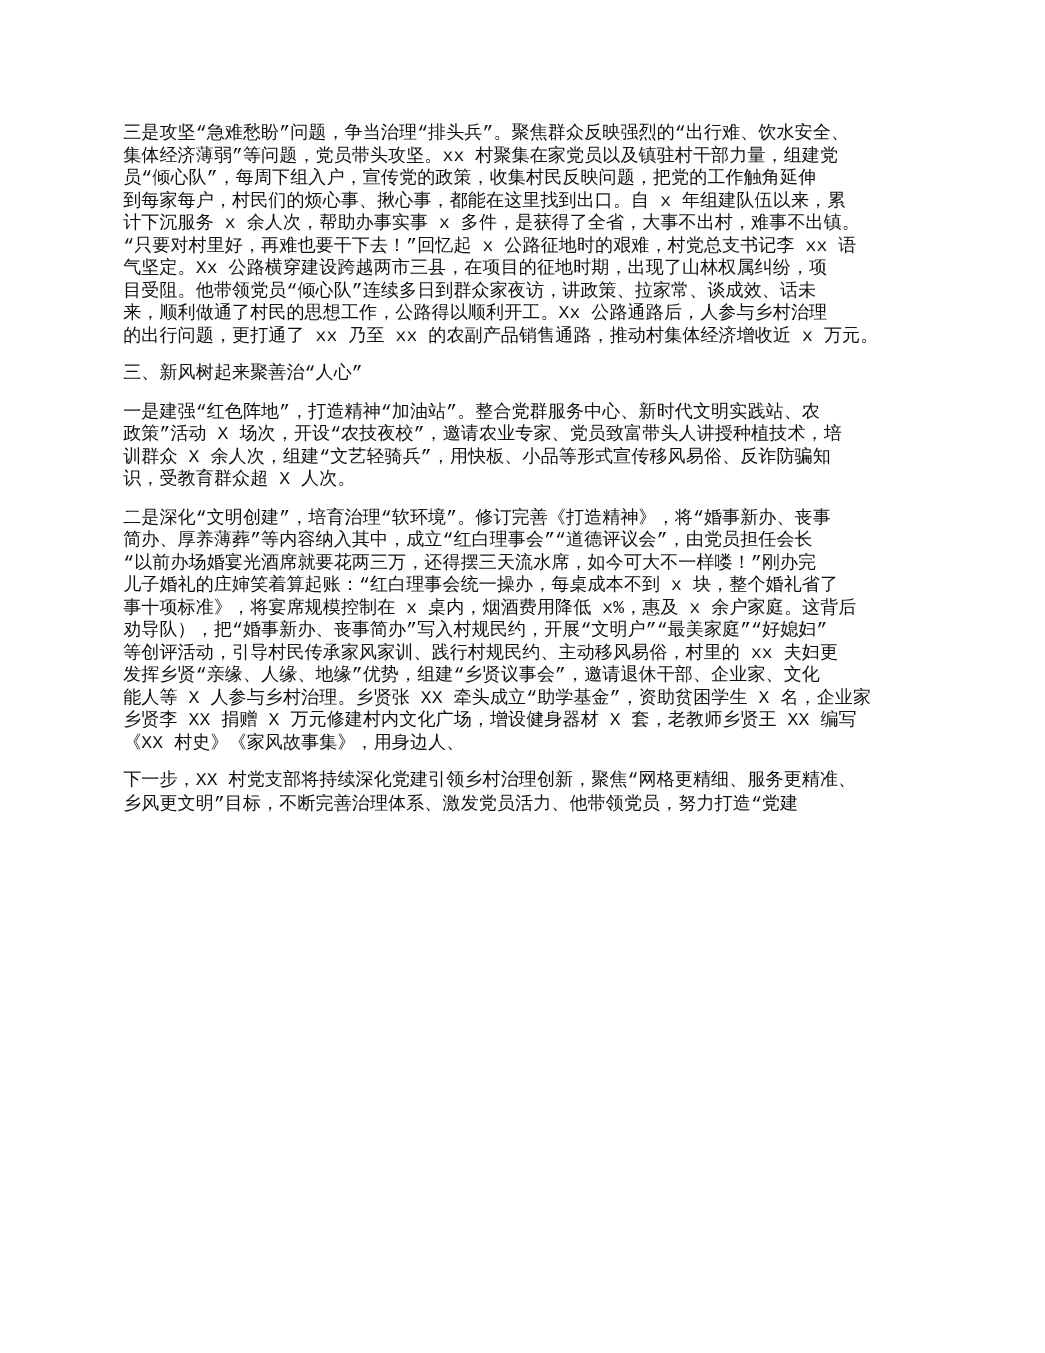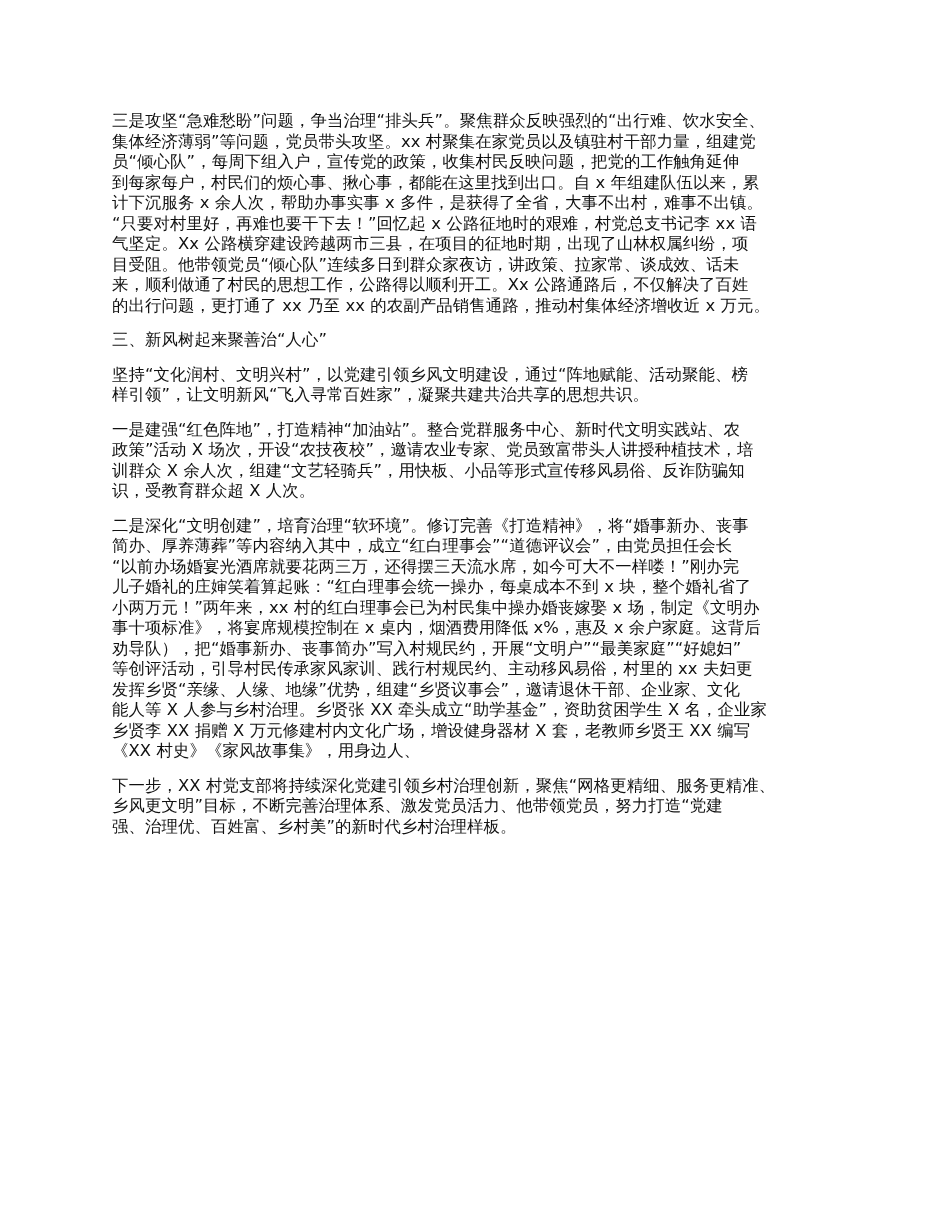--- a/index.html
+++ b/index.html
@@ -1,68 +1,62 @@
 <!DOCTYPE html>
 <html><head>
 <meta charset="utf-8">
 <style>
   html, body { margin: 0; padding: 0; background: #ffffff; }
   body { width: 950px; height: 1230px; position: relative; overflow: hidden;
          font-family: "DejaVu Sans", "Liberation Sans", sans-serif; color: #111111; }
-  .page { position: absolute; left: 112px; top: 111px; width: 740px; }
+  .page { position: absolute; left: 112px; top: 111px; width: 740px; font-family: Liberation Mono, monospace; }
   .para { margin: 0 0 14px 0; }
   .line { display: block; font-size: 16.4px; line-height: 20.5px; height: 20.5px; white-space: nowrap; letter-spacing: 0.1px; }
   .heading { margin: 0 0 14px 0; }
 </style>
 </head>
 <body>
 
 <div class="page">
   <div class="para">
     <span class="line">三是攻坚“急难愁盼”问题，争当治理“排头兵”。聚焦群众反映强烈的“出行难、饮水安全、</span>
     <span class="line">集体经济薄弱”等问题，党员带头攻坚。xx 村聚集在家党员以及镇驻村干部力量，组建党</span>
     <span class="line">员“倾心队”，每周下组入户，宣传党的政策，收集村民反映问题，把党的工作触角延伸</span>
     <span class="line">到每家每户，村民们的烦心事、揪心事，都能在这里找到出口。自 x 年组建队伍以来，累</span>
     <span class="line">计下沉服务 x 余人次，帮助办事实事 x 多件，是获得了全省，大事不出村，难事不出镇。</span>
     <span class="line">“只要对村里好，再难也要干下去！”回忆起 x 公路征地时的艰难，村党总支书记李 xx 语</span>
     <span class="line">气坚定。Xx 公路横穿建设跨越两市三县，在项目的征地时期，出现了山林权属纠纷，项</span>
     <span class="line">目受阻。他带领党员“倾心队”连续多日到群众家夜访，讲政策、拉家常、谈成效、话未</span>
-    <span class="line">来，顺利做通了村民的思想工作，公路得以顺利开工。Xx 公路通路后，不仅解决了百姓</span>
+    <span class="line">来，顺利做通了村民的思想工作，公路得以顺利开工。Xx 公路通路后，人参与乡村治理</span>
     <span class="line">的出行问题，更打通了 xx 乃至 xx 的农副产品销售通路，推动村集体经济增收近 x 万元。</span>
   </div>
 
   <div class="para heading">
     <span class="line">三、新风树起来聚善治“人心”</span>
   </div>
 
-  <div class="para">
-    <span class="line">坚持“文化润村、文明兴村”，以党建引领乡风文明建设，通过“阵地赋能、活动聚能、榜</span>
-    <span class="line">样引领”，让文明新风“飞入寻常百姓家”，凝聚共建共治共享的思想共识。</span>
-  </div>
 
   <div class="para">
     <span class="line">一是建强“红色阵地”，打造精神“加油站”。整合党群服务中心、新时代文明实践站、农</span>
     <span class="line">政策”活动 X 场次，开设“农技夜校”，邀请农业专家、党员致富带头人讲授种植技术，培</span>
     <span class="line">训群众 X 余人次，组建“文艺轻骑兵”，用快板、小品等形式宣传移风易俗、反诈防骗知</span>
     <span class="line">识，受教育群众超 X 人次。</span>
   </div>
 
   <div class="para">
     <span class="line">二是深化“文明创建”，培育治理“软环境”。修订完善《打造精神》，将“婚事新办、丧事</span>
     <span class="line">简办、厚养薄葬”等内容纳入其中，成立“红白理事会”“道德评议会”，由党员担任会长</span>
     <span class="line">“以前办场婚宴光酒席就要花两三万，还得摆三天流水席，如今可大不一样喽！”刚办完</span>
     <span class="line">儿子婚礼的庄婶笑着算起账：“红白理事会统一操办，每桌成本不到 x 块，整个婚礼省了</span>
-    <span class="line">小两万元！”两年来，xx 村的红白理事会已为村民集中操办婚丧嫁娶 x 场，制定《文明办</span>
     <span class="line">事十项标准》，将宴席规模控制在 x 桌内，烟酒费用降低 x%，惠及 x 余户家庭。这背后</span>
     <span class="line">劝导队），把“婚事新办、丧事简办”写入村规民约，开展“文明户”“最美家庭”“好媳妇”</span>
     <span class="line">等创评活动，引导村民传承家风家训、践行村规民约、主动移风易俗，村里的 xx 夫妇更</span>
     <span class="line">发挥乡贤“亲缘、人缘、地缘”优势，组建“乡贤议事会”，邀请退休干部、企业家、文化</span>
     <span class="line">能人等 X 人参与乡村治理。乡贤张 XX 牵头成立“助学基金”，资助贫困学生 X 名，企业家</span>
     <span class="line">乡贤李 XX 捐赠 X 万元修建村内文化广场，增设健身器材 X 套，老教师乡贤王 XX 编写</span>
     <span class="line">《XX 村史》《家风故事集》，用身边人、</span>
   </div>
 
   <div class="para">
     <span class="line">下一步，XX 村党支部将持续深化党建引领乡村治理创新，聚焦“网格更精细、服务更精准、</span>
     <span class="line">乡风更文明”目标，不断完善治理体系、激发党员活力、他带领党员，努力打造“党建</span>
-    <span class="line">强、治理优、百姓富、乡村美”的新时代乡村治理样板。</span>
   </div>
 </div>
 
 </body></html>

